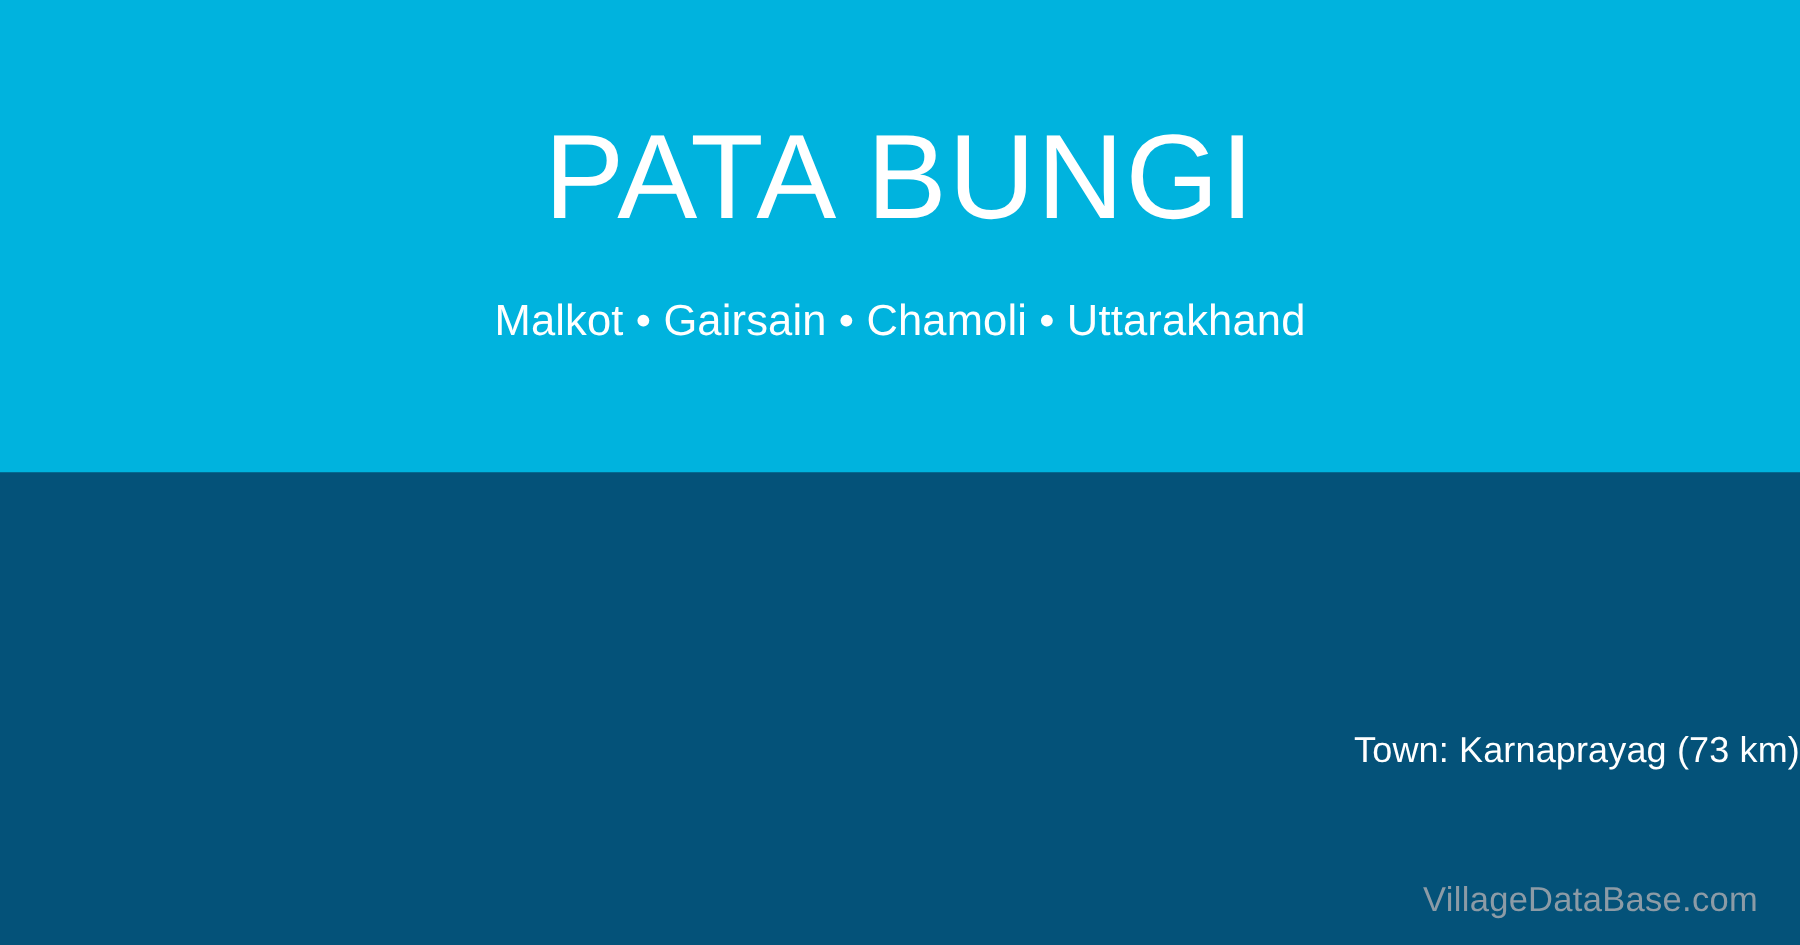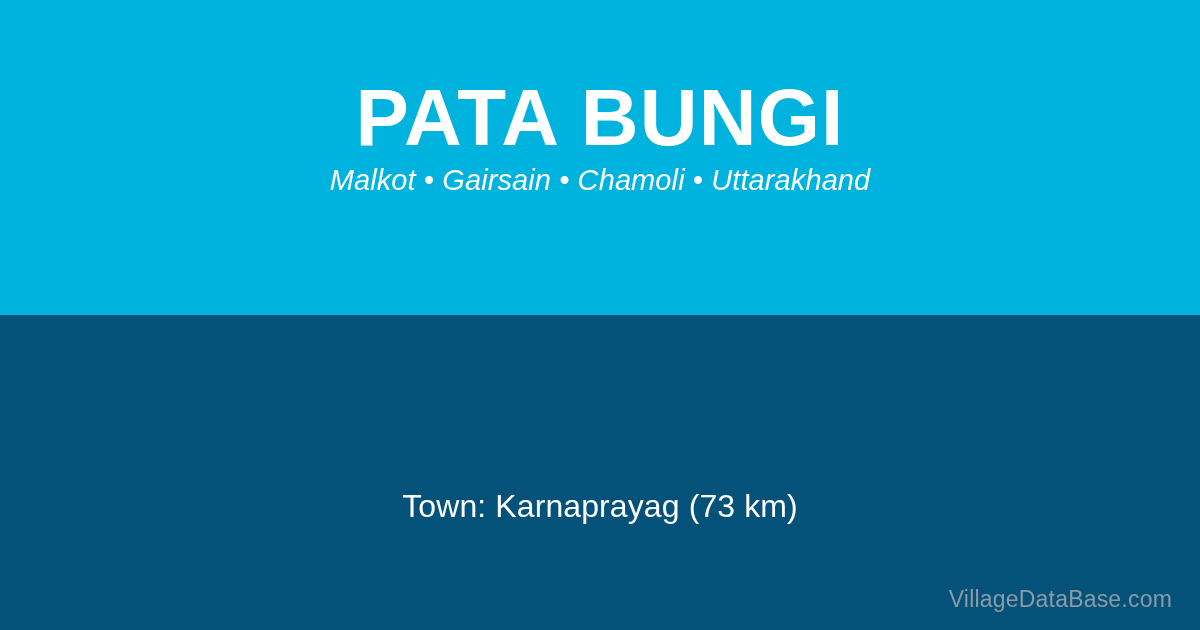--- a/index.html
+++ b/index.html
@@ -35,56 +35,55 @@
     display: flex;
     flex-direction: column;
     align-items: center;
     justify-content: flex-start;
   }
 
   .village-title {
     margin-top: 78px;
     font-size: 80px;
     line-height: 1.0;
-    font-weight: 700;
+    font-weight: 400;
     letter-spacing: 1.2px;
     color: #ffffff;
     text-align: center;
     white-space: nowrap;
   }
 
   .village-breadcrumb {
-    margin-top: 7px;
+    margin-top: 41px;
     font-size: 29px;
     line-height: 1.1;
     font-weight: 400;
     color: #ffffff;
     text-align: center;
     white-space: nowrap;
     letter-spacing: 0.1px;
-    font-style: italic;
   }
 
   
   .band-bottom {
     position: absolute;
     left: 0;
     top: 315px;
     width: 1200px;
     height: 315px;
     background: #045279;
   }
 
   .nearest-town {
     position: absolute;
     left: 0;
     top: 172px;
     width: 1200px;
-    text-align: center;
-    font-size: 32px;
+    text-align: right;
+    font-size: 24px;
     line-height: 1.2;
     font-weight: 400;
     color: #ffffff;
     white-space: nowrap;
     letter-spacing: 0.1px;
   }
 
   .watermark {
     position: absolute;
     right: 28px;

